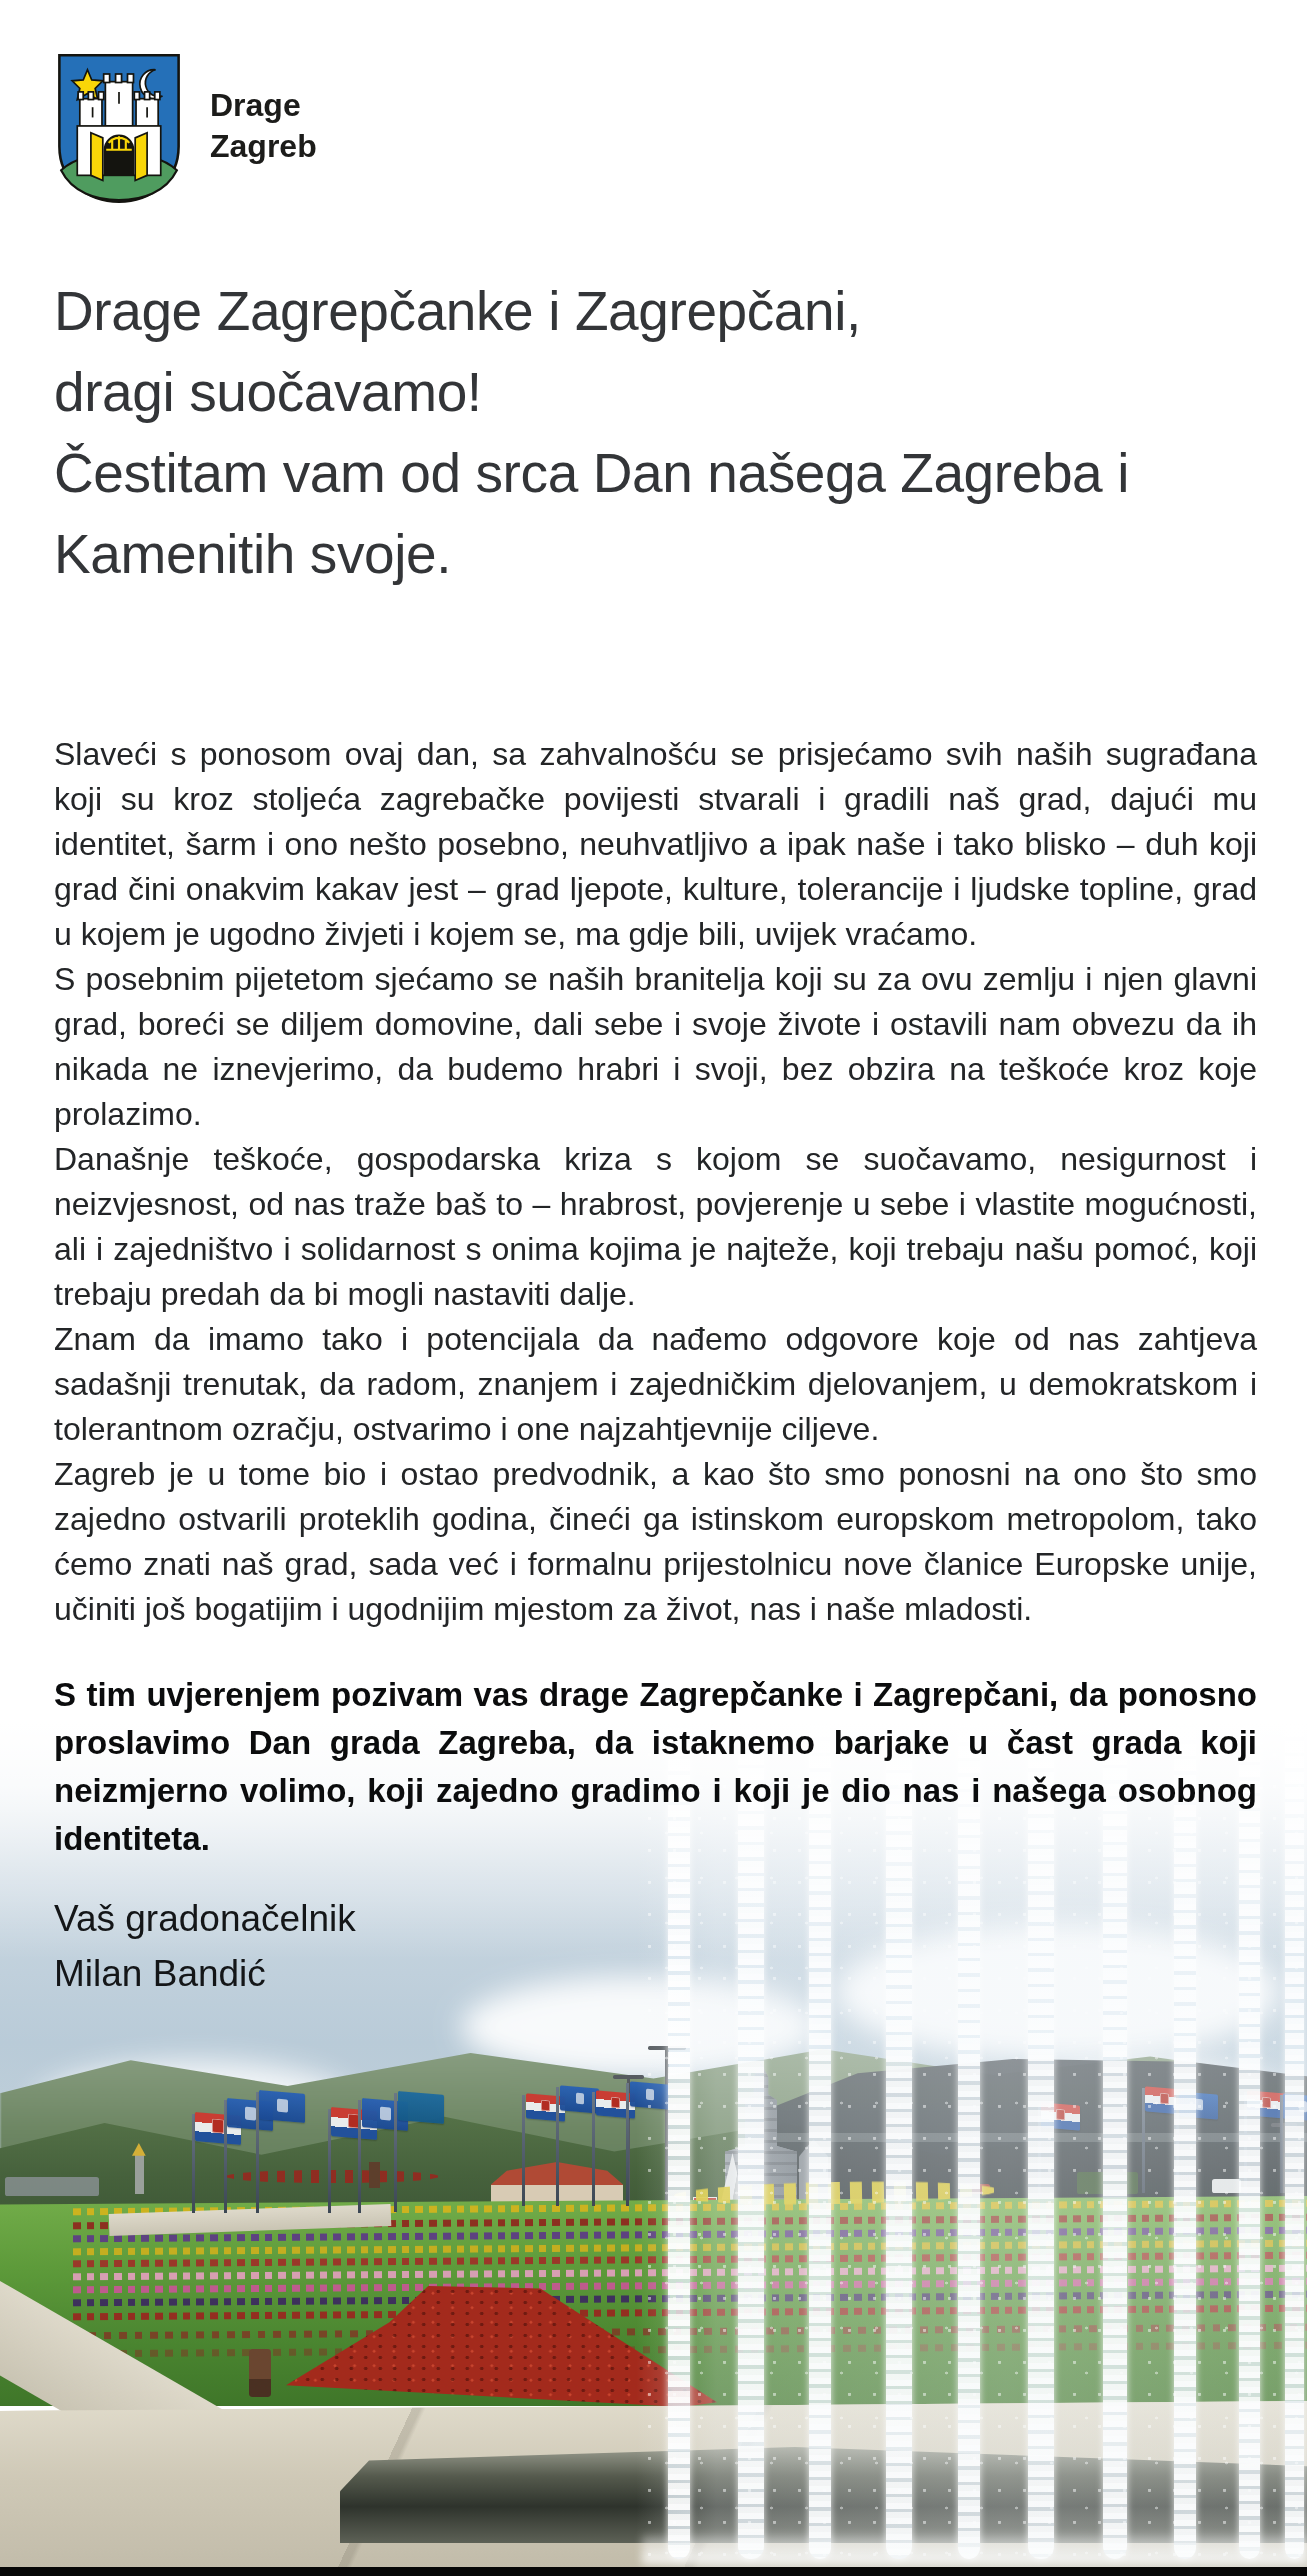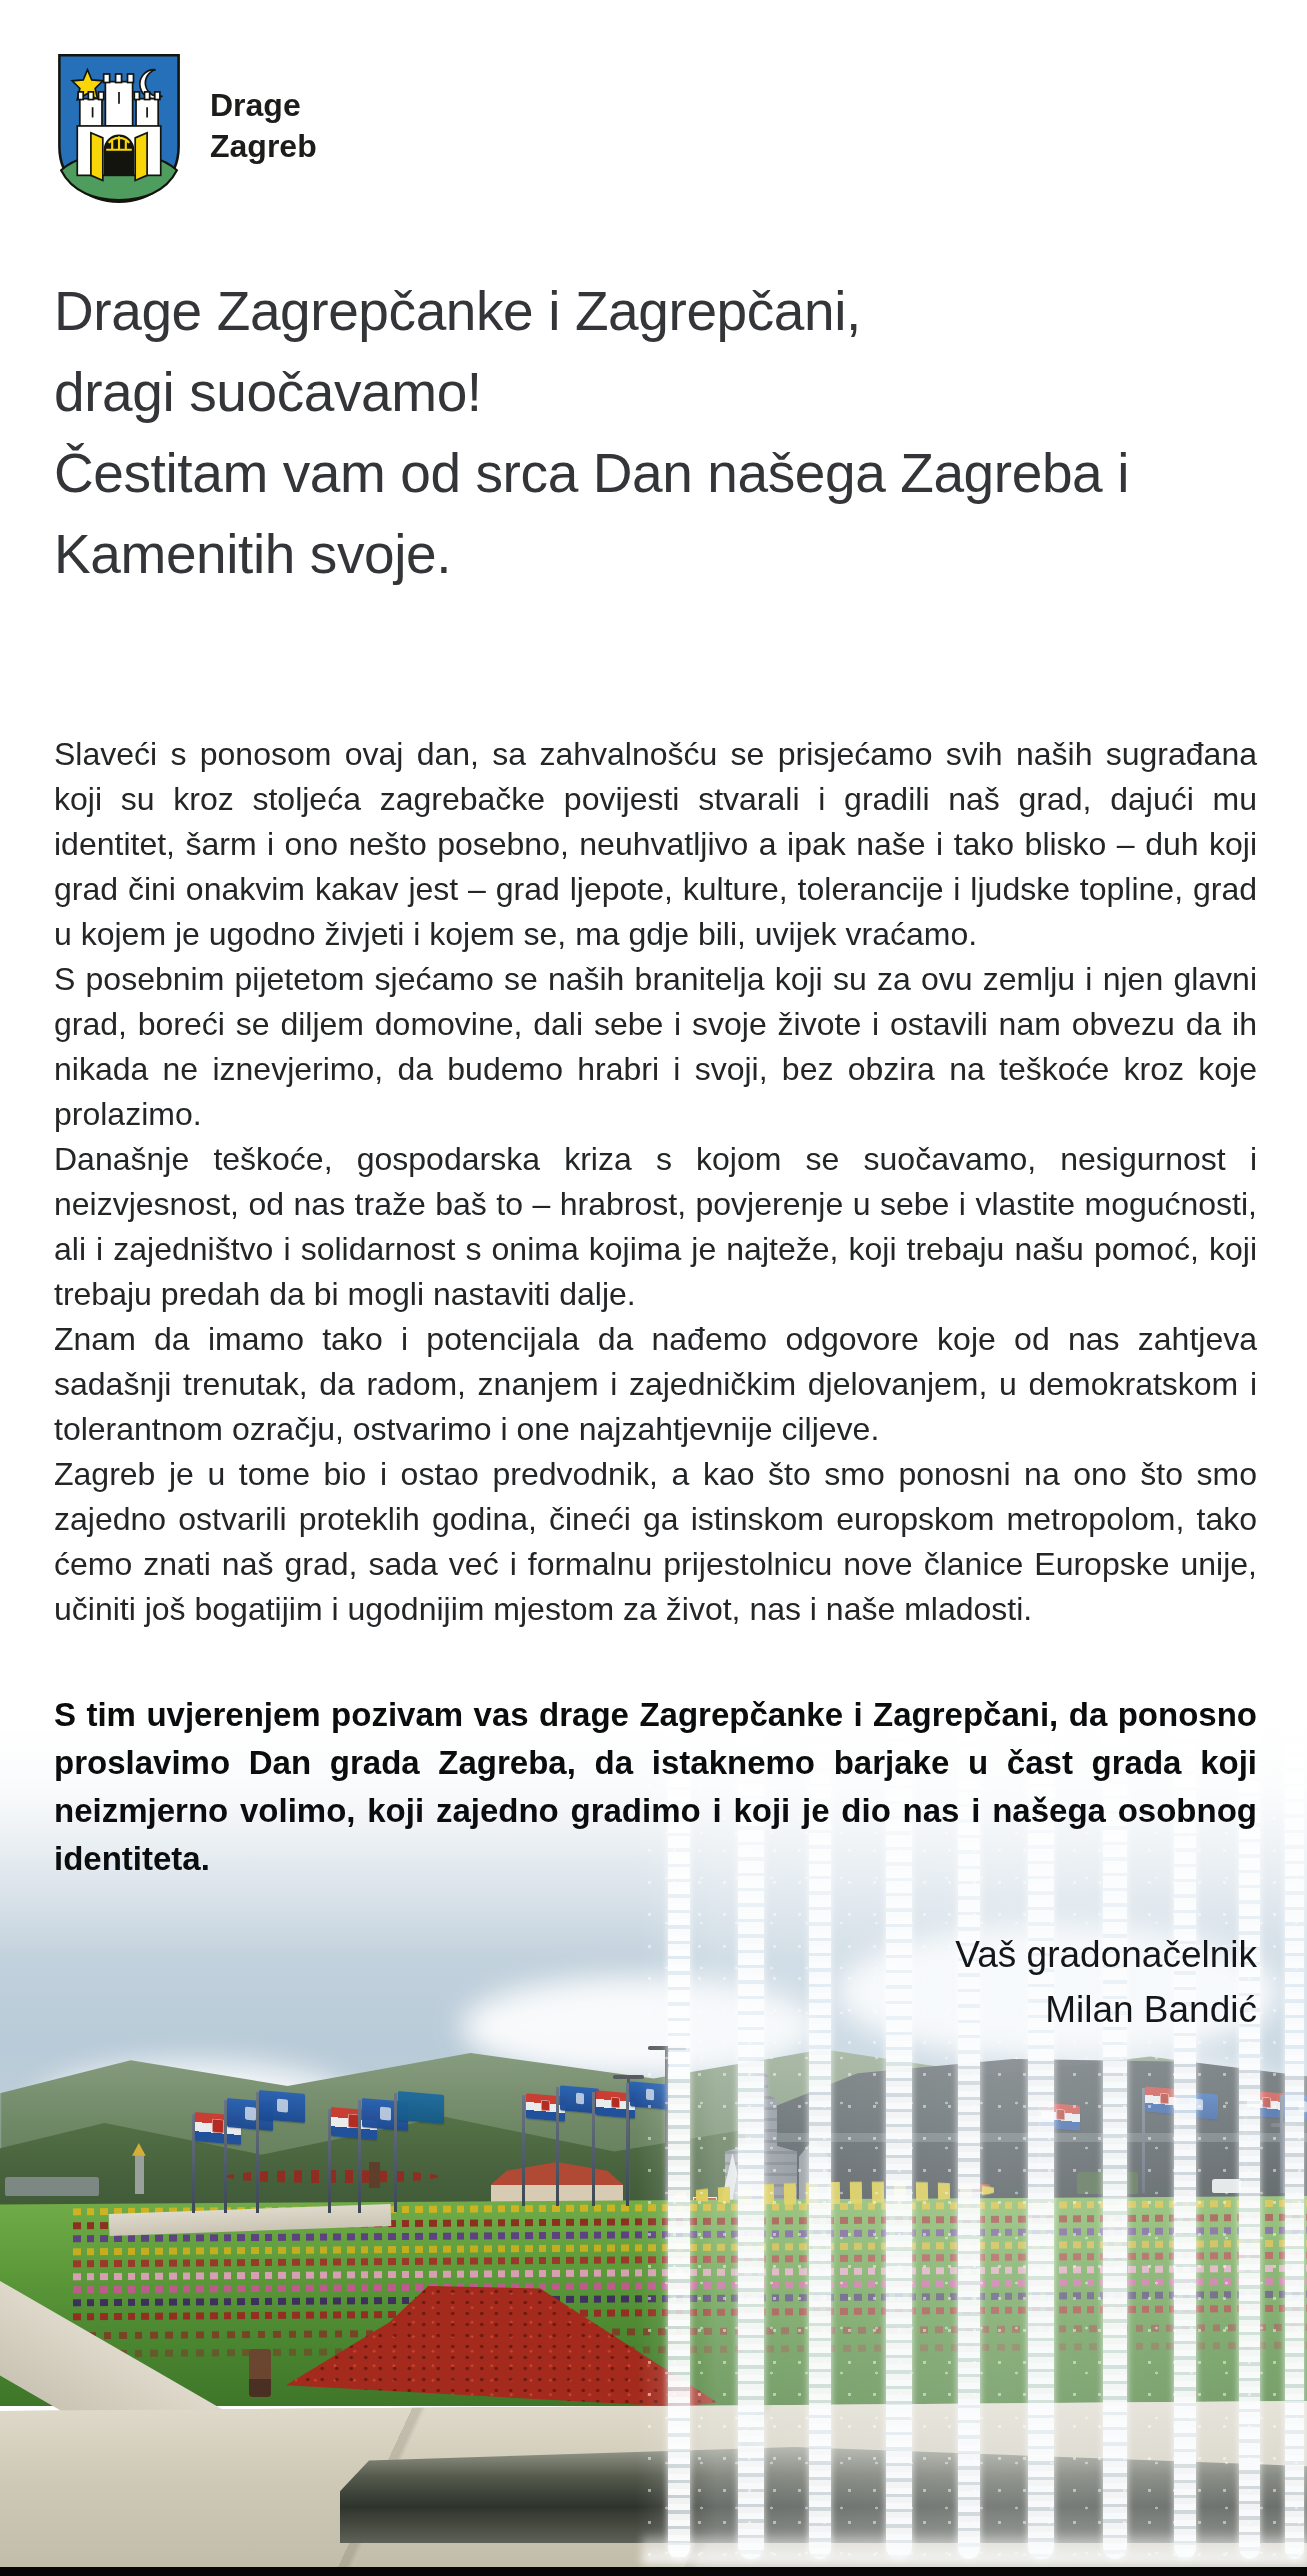--- a/index.html
+++ b/index.html
@@ -15,23 +15,23 @@
          line-height:41px; color:#1c1c1a; letter-spacing:0; }
   .org span { display:block; }
   
   .heading { position:absolute; left:54px; top:271px; width:1222px; margin:0;
              font-size:55px; font-weight:400; line-height:81px; color:#333538;
              letter-spacing:-0.4px; z-index:2; }
   .heading span { display:block; }
   
   .content { position:absolute; left:54px; top:732px; width:1203px; z-index:3; }
   .para { margin:0; font-size:32px; line-height:45px; text-align:justify; color:#232527; }
-  .callout { margin:59px 0 0 0; font-size:33px; line-height:48px; font-weight:700;
+  .callout { margin:39px 0 0 0; font-size:33px; line-height:48px; font-weight:700;
              text-align:justify; color:#0b0c0d; }
-  .signature { margin-top:44px; font-size:37px; line-height:55px; color:#141618;text-align:right; }
+  .signature { margin-top:28px; font-size:37px; line-height:55px; color:#141618; }
   .signature div { display:block; }
   
   .photo { position:absolute; left:0; top:1694px; width:1307px; height:882px; z-index:1; }
   .photo > div { position:absolute; }
   .sky { left:0; top:0; width:1307px; height:563px;
          background:linear-gradient(180deg,#eef2f5 0%,#cbd8e2 30%,#b9cbd8 62%,#c6d3db 100%); }
   .cloud { background:#ffffff; border-radius:50%; filter:blur(13.7px); opacity:.9; }
   .c1 { left:461px; top:282px; width:358px; height:102px; }
   .c2 { left:836px; top:230px; width:444px; height:137px; }
   .c3 { left:34px;  top:367px; width:324px; height:94px; opacity:.8; }

